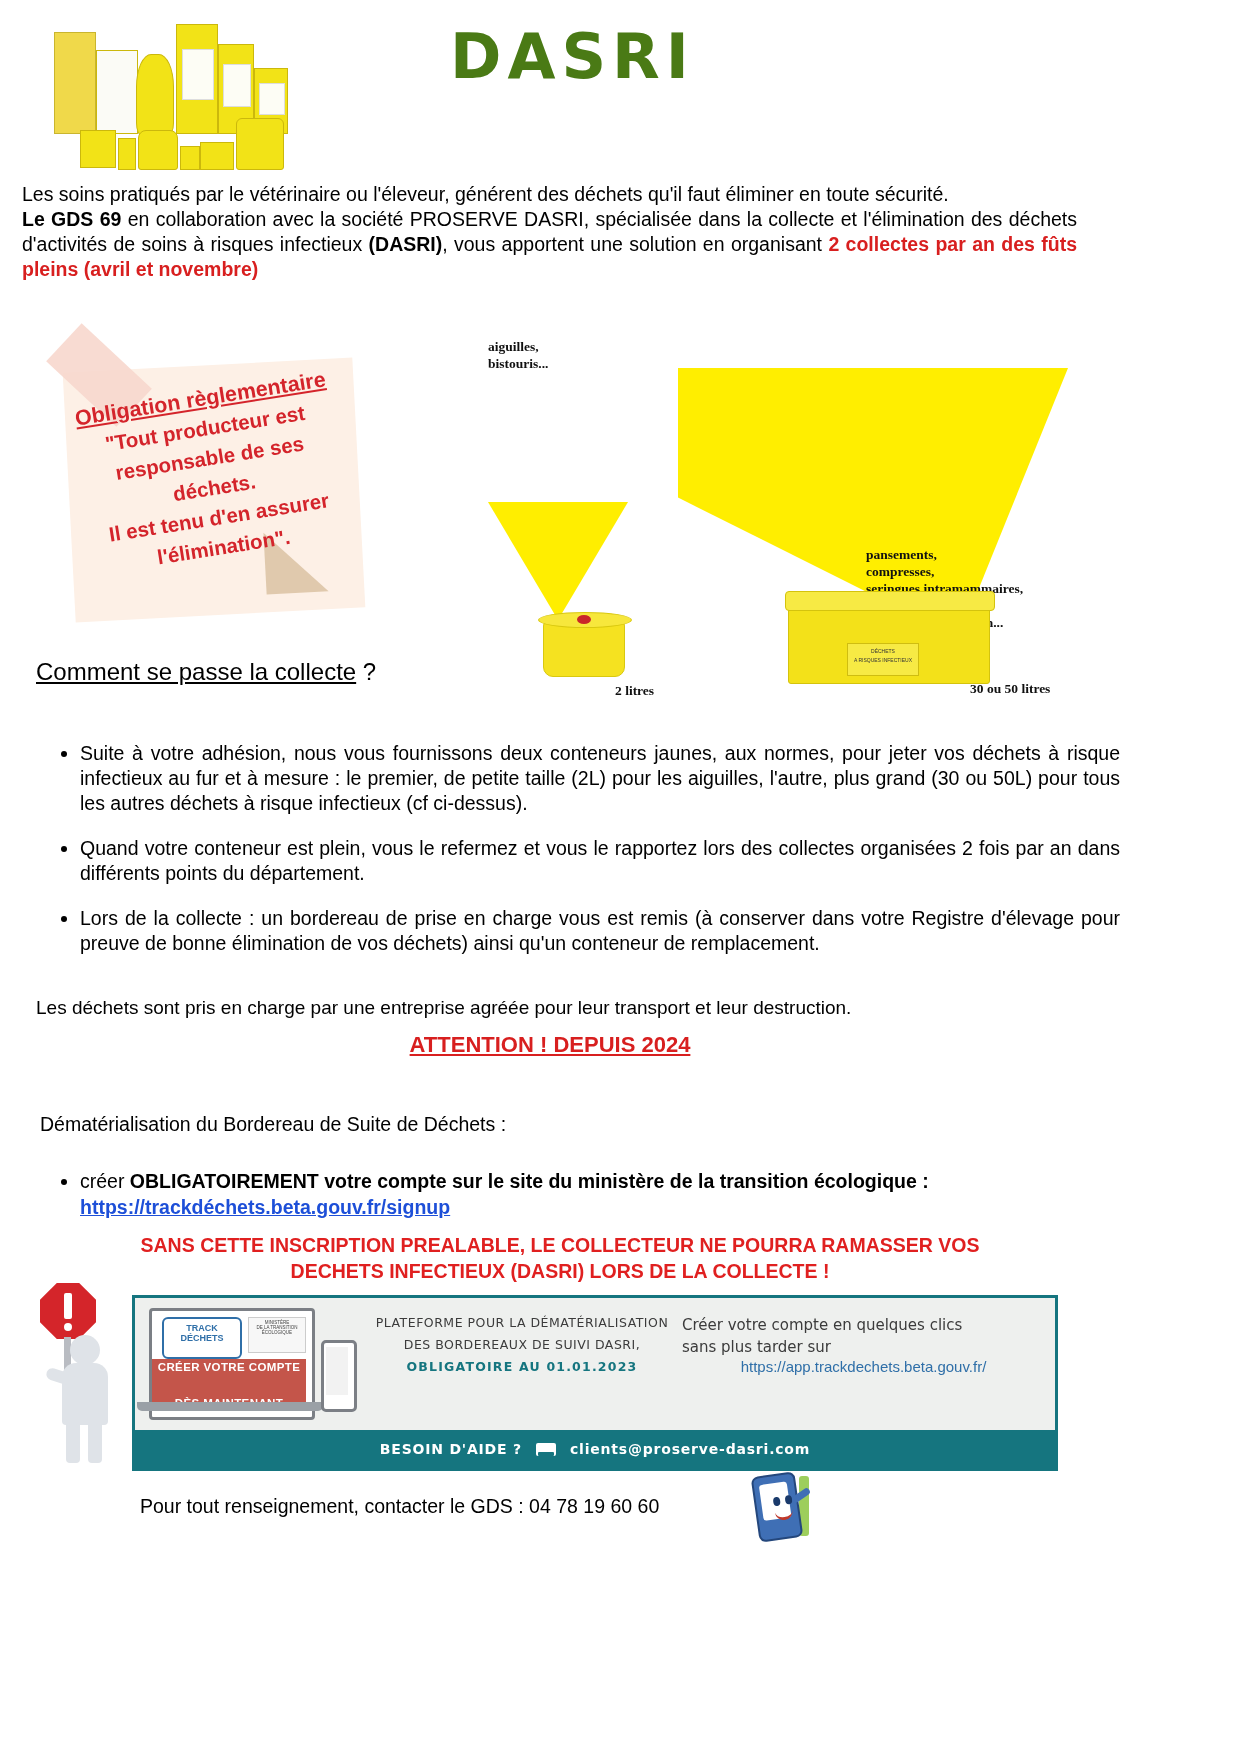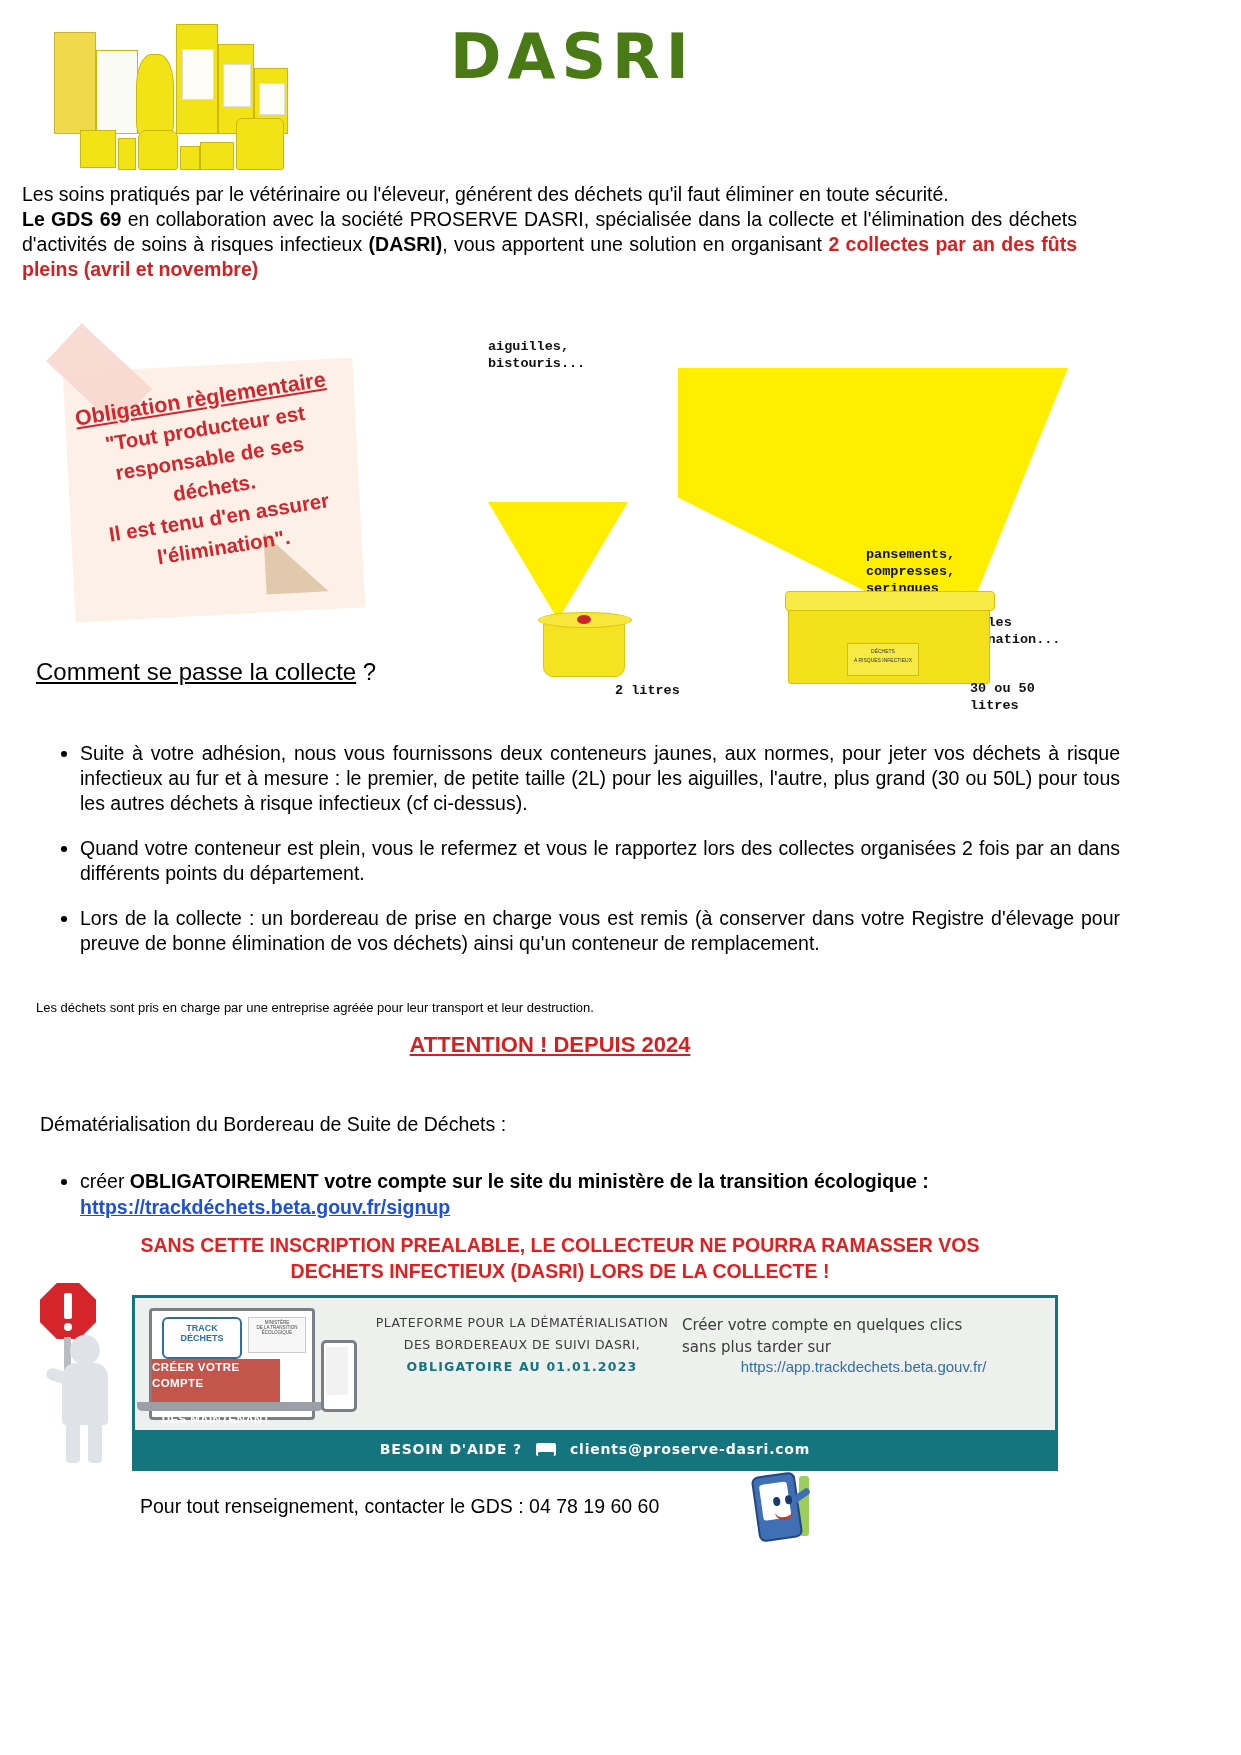--- a/index.html
+++ b/index.html
@@ -60,21 +60,21 @@
     position:absolute; left:22px; top:38px; width:270px;
     transform:rotate(-9deg);
     text-align:center; color:#d4242b; font-weight:bold;
     font-size:20.5px; line-height:30px;
   }
   .note-text .u { text-decoration:underline; font-size:21.5px; }
 
   
   .illus { position:absolute; left:478px; top:332px; width:590px; height:382px; }
   .illus .cap {
-    position:absolute; font-family:Liberation Mono, monospace;
+    position:absolute; font-family:Liberation Serif, serif;
     font-weight:bold; font-size:13.5px; line-height:17px; color:#111;
   }
   .cap-aig { left:10px; top:6px; }
   .cap-vac { left:305px; top:4px; }
   .cap-pan { left:388px; top:214px; line-height:19px; }
   .cap-2l  { left:137px; top:350px; font-size:12.5px; }
   .cap-50l { left:492px; top:348px; font-size:12.5px; }
   .tri-yellow {
     position:absolute; width:0; height:0;
     border-left:70px solid transparent; border-right:70px solid transparent;
@@ -112,21 +112,21 @@
   .h-collecte .u { text-decoration:underline; }
 
   
   .bullets { position:absolute; left:40px; top:725px; width:1040px; }
   .bullets li {
     font-size:19.5px; line-height:25px; text-align:justify;
     margin-bottom:20px;
   }
   .after-bullets {
     position:absolute; left:36px; top:995px; width:1050px;
-    font-size:13px; line-height:25px;
+    font-size:19px; line-height:25px;
   }
 
   
   .attention {
     position:absolute; left:0; top:1032px; width:1100px; text-align:center;
     font-size:22px; font-weight:bold; color:#d81f1f; text-decoration:underline;
   }
   .demat {
     position:absolute; left:40px; top:1113px; font-size:19.5px;
   }
@@ -185,23 +185,23 @@
     position:absolute; left:10px; top:6px; width:76px; height:34px;
     border:2px solid #2f6fa8; border-radius:6px; text-align:center;
     font-size:9px; font-weight:bold; color:#2f6fa8; line-height:10px; padding-top:4px;
   }
   .laptop .minilogo{
     position:absolute; right:6px; top:6px; width:52px; height:30px;
     background:#f7f7f7; border:1px solid #ccc; font-size:4.5px; color:#444;
     line-height:5px; padding:2px; text-align:center;
   }
   .laptop .cta{
-    position:absolute; left:0; top:48px; width:128px; height:52px;
+    position:absolute; left:0; top:48px; width:154px; height:52px;
     background:#c4554a; color:#fff; font-size:11.5px; font-weight:bold;
-    display:flex; flex-direction:column; align-items:center; justify-content:space-between;
+    display:flex; flex-direction:column; align-items:center; justify-content:flex-end;
     line-height:16px; letter-spacing:.4px;gap:20px;
   }
   .phone{
     position:absolute; left:186px; top:42px; width:30px; height:66px;
     background:#ffffff; border:3px solid #7b7f85; border-radius:5px;
   }
   .phone .scr{
     position:absolute; left:2px; top:4px; width:22px; height:48px; background:#f2f2f2;
   }
   .banner-mid {

